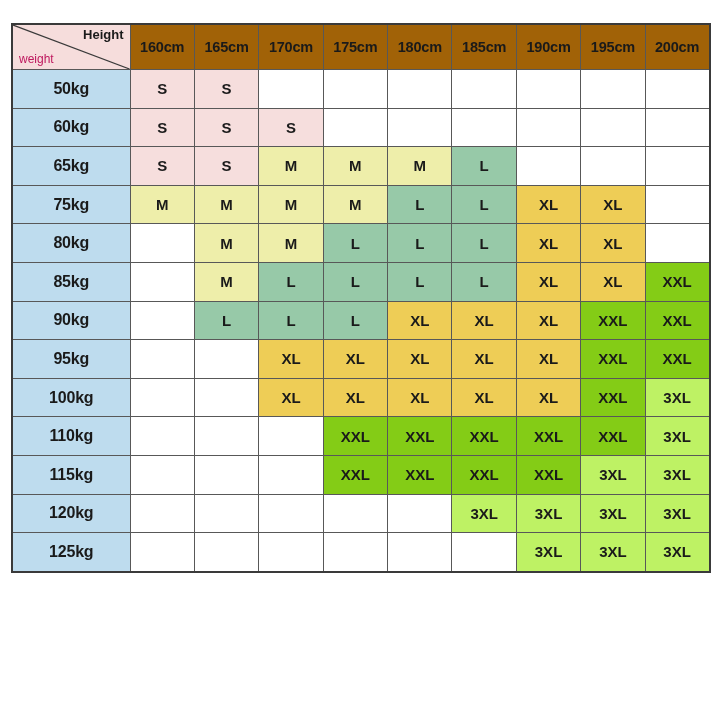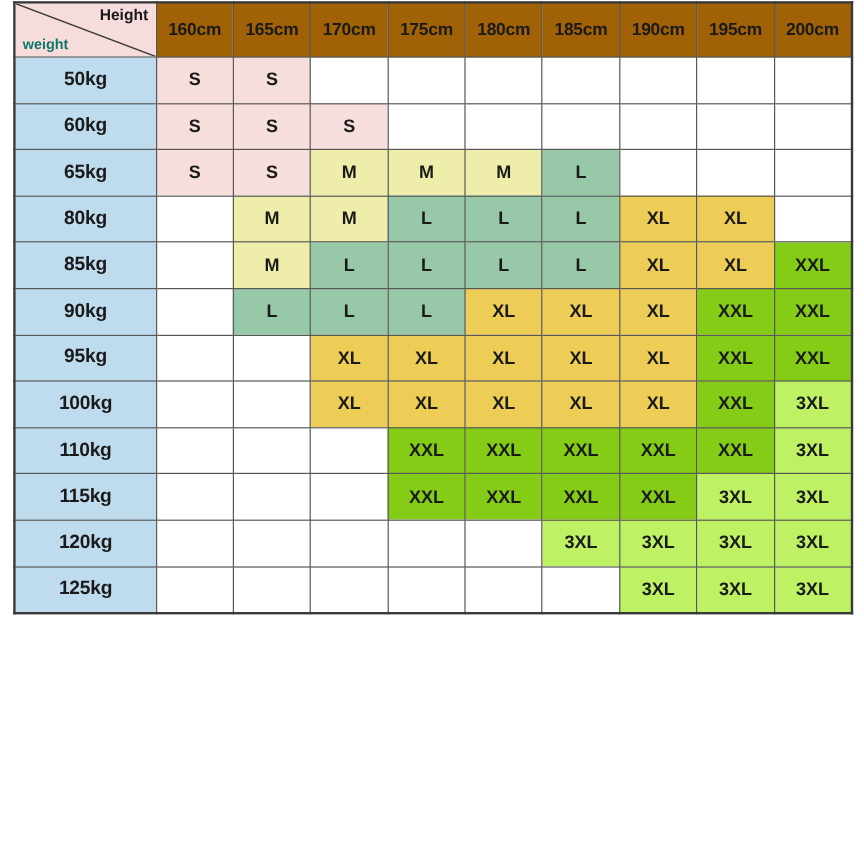--- a/index.html
+++ b/index.html
@@ -7,21 +7,21 @@
     padding: 0;
     background: #ffffff;
   }
   body {
     width: 720px;
     height: 720px;
     font-family: "Liberation Sans", sans-serif;
     overflow: hidden;
   }
   #chart-wrap {
-    padding: 1px 11px 0 11px;
+    padding: 23px 11px 0 11px;
     box-sizing: border-box;
     width: 720px;
   }
   table.size-chart {
     border-collapse: collapse;
     table-layout: fixed;
     width: 698px;
     border: 2px solid #3a3a3a;
   }
   table.size-chart td,
@@ -57,22 +57,22 @@
     font-size: 13px;
     font-weight: bold;
     color: #1a1a1a;
     line-height: 1.1;
   }
   td.corner .lbl-weight {
     position: absolute;
     bottom: 3px;
     left: 6px;
     font-size: 12px;
-    font-weight: bold;
-    color: #0f766e;
+    font-weight: normal;
+    color: #be185d;
     line-height: 1.1;
   }
 
   th.col-head {
     background: #a16207;
     height: 44px;
     font-size: 14.5px;
     font-weight: bold;
     letter-spacing: -0.2px;
   }
@@ -166,20 +166,32 @@
           <td class="cell s">S</td>
           <td class="cell m">M</td>
           <td class="cell m">M</td>
           <td class="cell m">M</td>
           <td class="cell l">L</td>
           <td class="cell empty"></td>
           <td class="cell empty"></td>
           <td class="cell empty"></td>
         </tr>
         <tr>
+          <td class="row-head">75kg</td>
+          <td class="cell m">M</td>
+          <td class="cell m">M</td>
+          <td class="cell m">M</td>
+          <td class="cell m">M</td>
+          <td class="cell l">L</td>
+          <td class="cell l">L</td>
+          <td class="cell xl">XL</td>
+          <td class="cell xl">XL</td>
+          <td class="cell empty"></td>
+        </tr>
+        <tr>
           <td class="row-head">80kg</td>
           <td class="cell empty"></td>
           <td class="cell m">M</td>
           <td class="cell m">M</td>
           <td class="cell l">L</td>
           <td class="cell l">L</td>
           <td class="cell l">L</td>
           <td class="cell xl">XL</td>
           <td class="cell xl">XL</td>
           <td class="cell empty"></td>

